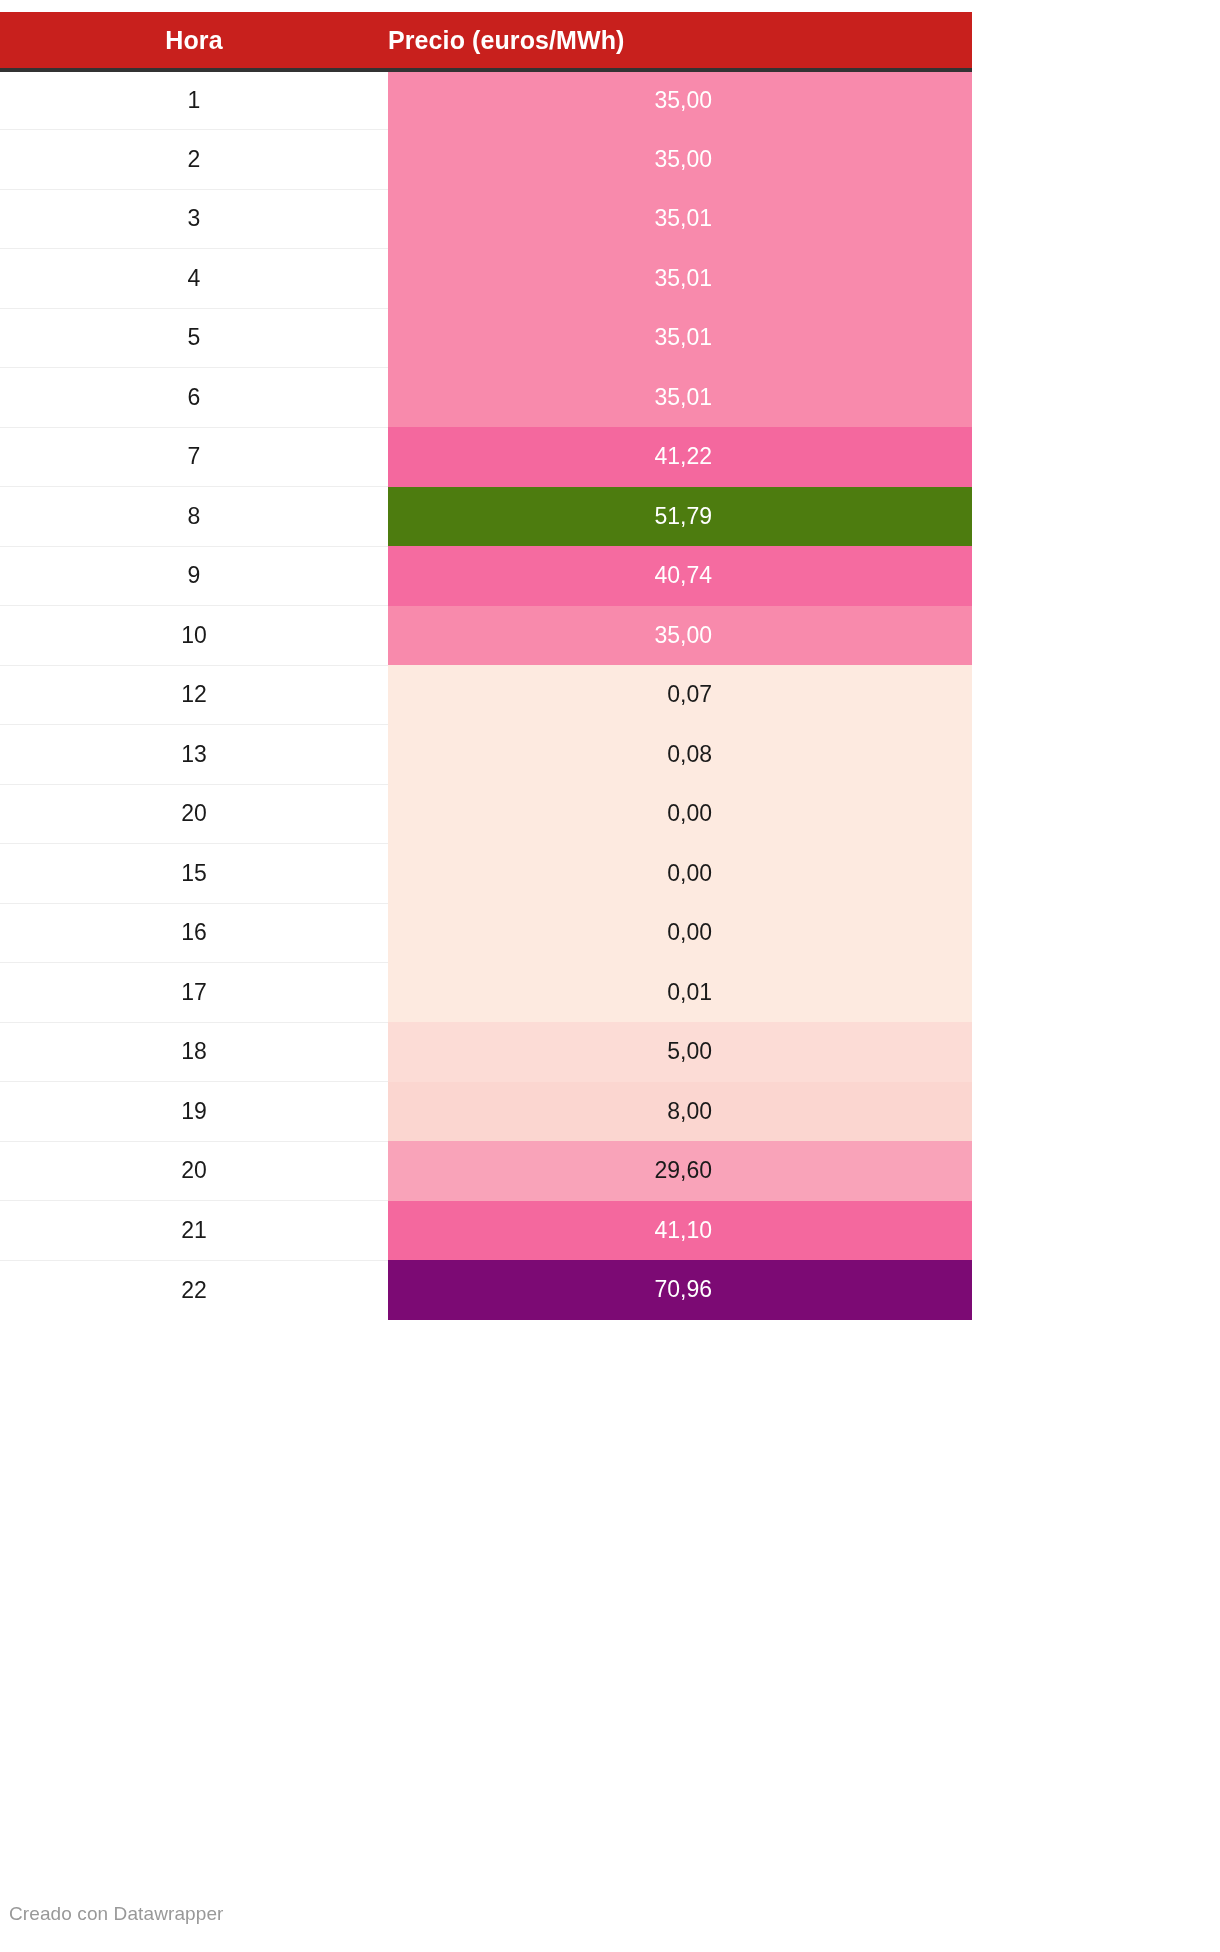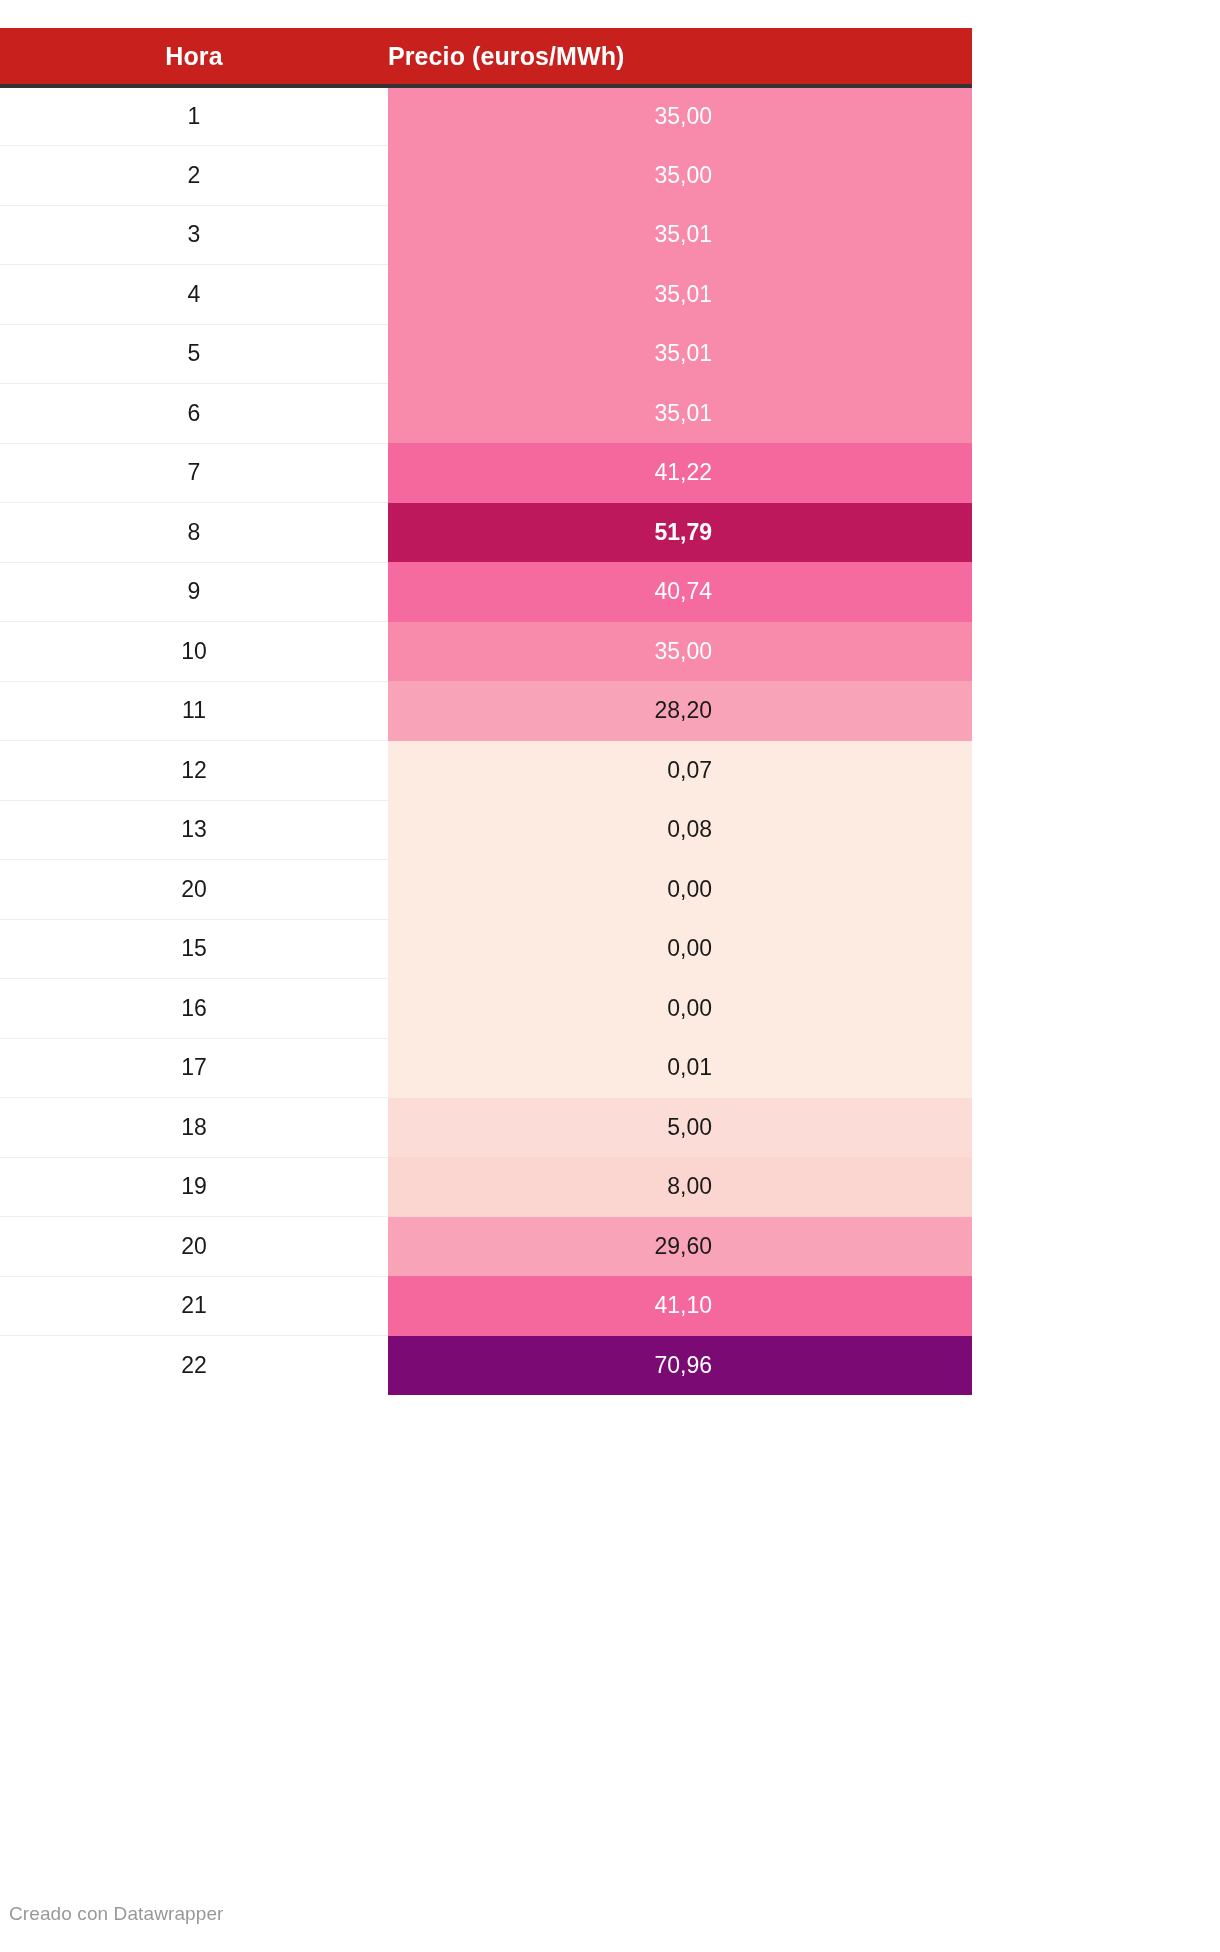--- a/index.html
+++ b/index.html
@@ -16,21 +16,21 @@
   .chart-root {
     position: relative;
     width: 1220px;
     height: 1952px;
     background: #ffffff;
     box-sizing: border-box;
   }
   .table-wrap {
     position: absolute;
     left: 0;
-    top: 28px;
+    top: 12px;
     width: 972px;
   }
   table.price-table {
     border-collapse: collapse;
     width: 972px;
     table-layout: fixed;
   }
   table.price-table col.col-hour { width: 388px; }
   table.price-table col.col-price { width: 584px; }
 
@@ -126,33 +126,29 @@
           <tr>
             <td class="cell-hour">6</td>
             <td class="cell-price" style="background-color: rgb(248, 138, 172); color: rgb(255, 255, 255);">35,01</td>
           </tr>
           <tr>
             <td class="cell-hour">7</td>
             <td class="cell-price" style="background-color: rgb(244, 104, 158); color: rgb(255, 255, 255);">41,22</td>
           </tr>
           <tr>
             <td class="cell-hour">8</td>
-            <td class="cell-price" style="background-color: #be185d; color: rgb(255, 255, 255); font-weight: bold;">51,79</td>
+            <td class="cell-price" style="background-color: #4d7c0f; color: rgb(255, 255, 255);">51,79</td>
           </tr>
           <tr>
             <td class="cell-hour">9</td>
             <td class="cell-price" style="background-color: rgb(245, 107, 160); color: rgb(255, 255, 255); padding-left: 20px;">40,74</td>
           </tr>
           <tr>
             <td class="cell-hour">10</td>
             <td class="cell-price" style="background-color: rgb(248, 138, 172); color: rgb(255, 255, 255);">35,00</td>
-          </tr>
-          <tr>
-            <td class="cell-hour">11</td>
-            <td class="cell-price" style="background-color: rgb(249, 163, 185); color: rgb(26, 26, 26);">28,20</td>
           </tr>
           <tr>
             <td class="cell-hour">12</td>
             <td class="cell-price" style="background-color: rgb(253, 234, 224); color: rgb(26, 26, 26);">0,07</td>
           </tr>
           <tr>
             <td class="cell-hour">13</td>
             <td class="cell-price" style="background-color: rgb(253, 234, 224); color: rgb(26, 26, 26);">0,08</td>
           </tr>
           <tr>

